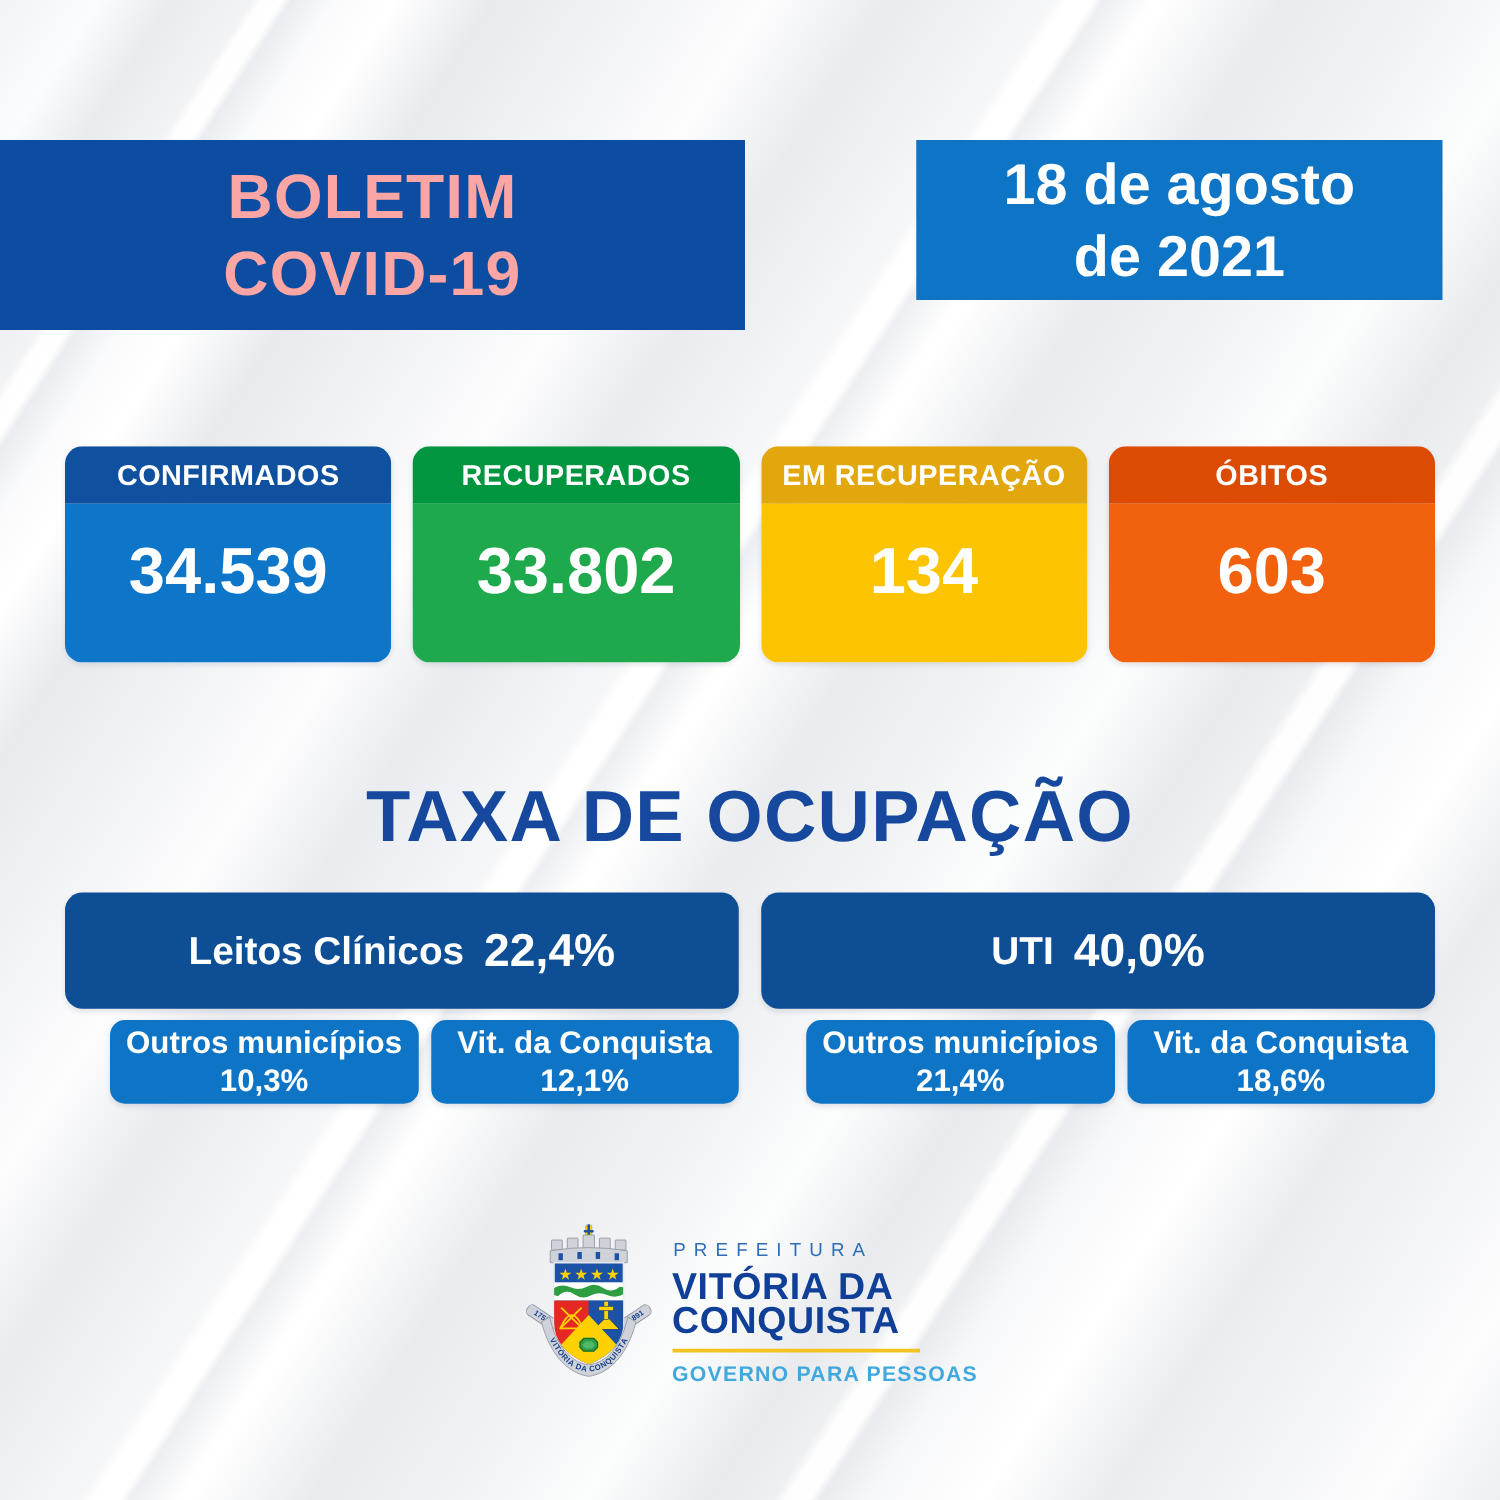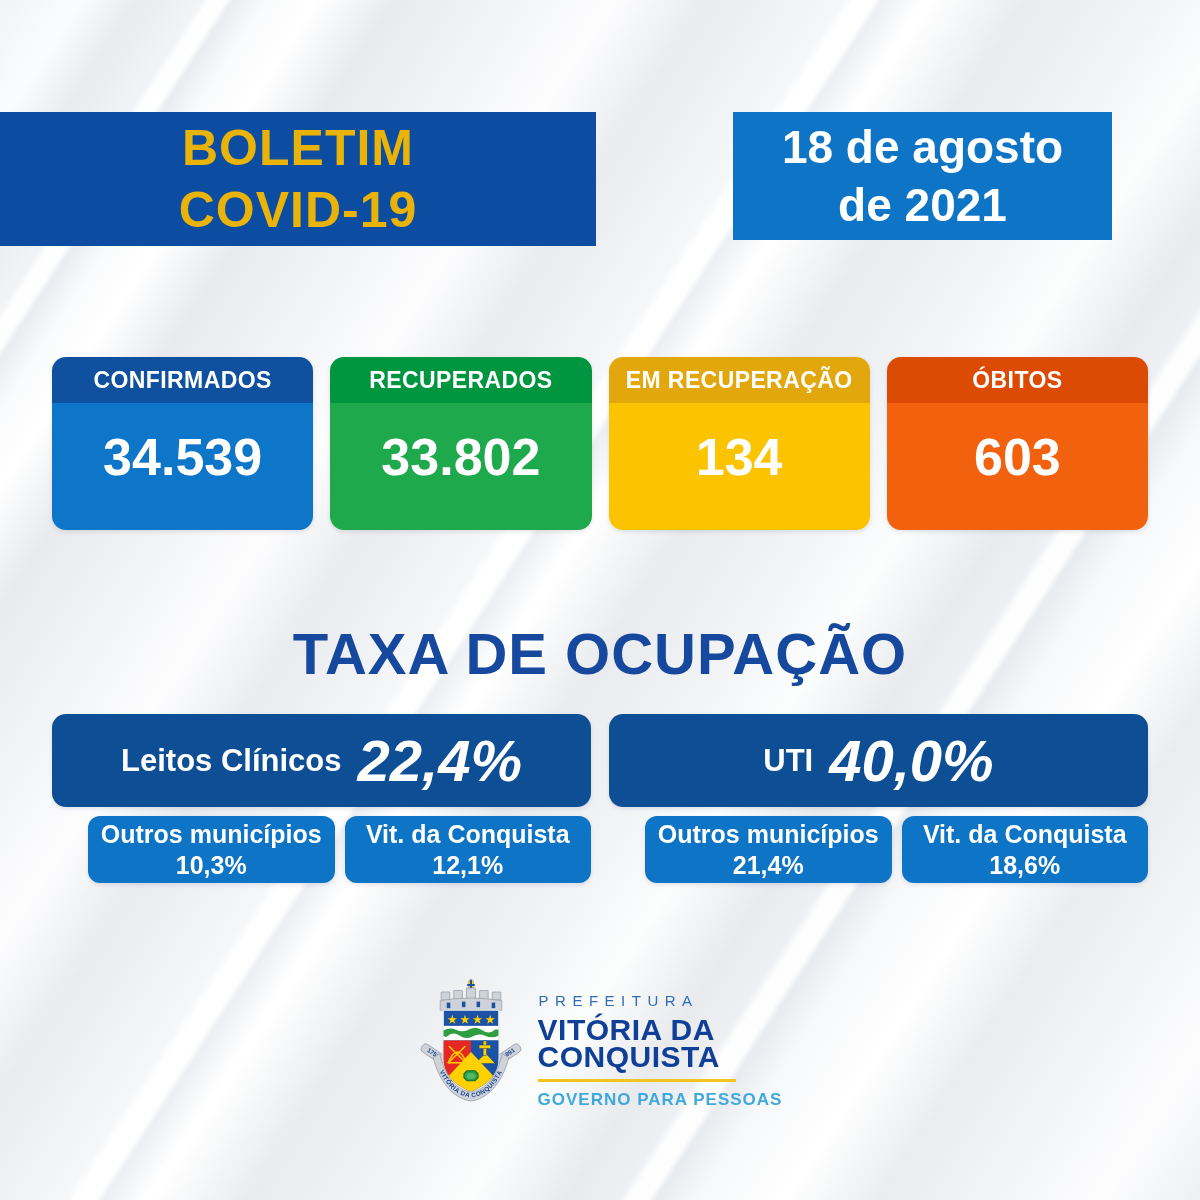--- a/index.html
+++ b/index.html
@@ -15,47 +15,47 @@
       linear-gradient(123deg,
         #f2f3f5 0%, #fbfcfd 4%, #e9ebee 7%,
         #f7f8fa 12%, #ffffff 16%, #e8eaee 20%,
         #f3f4f6 26%, #fdfdfe 31%, #e9ebef 36%,
         #f5f6f8 42%, #ffffff 47%, #e9ebee 52%,
         #f2f3f5 58%, #fcfdfd 63%, #e8eaed 68%,
         #f6f7f9 74%, #ffffff 79%, #eaecef 84%,
         #f4f5f7 90%, #fdfdfe 95%, #edeff2 100%);
   }
   .title-box{
-    position:absolute;left:0;top:112px;width:596px;height:134px;background:#0d4da1;
-    color:#eab308;display:flex;flex-direction:column;align-items:center;justify-content:center;
+    position:absolute;left:0;top:112px;width:596px;height:152px;background:#0d4da1;
+    color:#fca5a5;display:flex;flex-direction:column;align-items:center;justify-content:center;
     font-weight:bold;font-size:50px;line-height:62px;letter-spacing:1px;
   }
   .date-box{
-    position:absolute;left:733px;top:112px;width:379px;height:128px;background:#0e74c5;
+    position:absolute;left:733px;top:112px;width:421px;height:128px;background:#0e74c5;
     color:#fff;display:flex;flex-direction:column;align-items:center;justify-content:center;
     font-weight:bold;font-size:46px;line-height:58px;
   }
   .stats{position:absolute;left:52px;top:357px;width:1096px;display:flex;gap:17px;}
   .card{flex:1;height:173px;border-radius:14px;overflow:hidden;color:#fff;display:flex;flex-direction:column;box-shadow:0 2px 4px rgba(40,60,90,.12);}
   .card-header{height:46px;flex:none;display:flex;align-items:center;justify-content:center;font-size:23px;font-weight:bold;letter-spacing:.4px;white-space:nowrap;}
   .card-body{flex:1;display:flex;align-items:center;justify-content:center;font-size:52px;font-weight:bold;padding-bottom:20px;}
   .card-confirmados .card-header{background:#0f519e;} .card-confirmados .card-body{background:#0e76c9;}
   .card-recuperados .card-header{background:#00953f;} .card-recuperados .card-body{background:#1fa94d;}
   .card-emrec .card-header{background:#e2a70c;}       .card-emrec .card-body{background:#fcc400;}
   .card-obitos .card-header{background:#dc4b04;}      .card-obitos .card-body{background:#f2620e;}
   .occupancy-title{
     position:absolute;left:0;top:620px;width:100%;text-align:center;margin:0;
     font-size:58px;font-weight:bold;color:#16499e;letter-spacing:1px;
   }
   .occupancy{position:absolute;left:52px;top:714px;width:1096px;display:flex;gap:18px;}
   .group{flex:1;display:flex;flex-direction:column;gap:9px;}
   .group-main{height:93px;background:#0d4e95;border-radius:14px;color:#fff;display:flex;align-items:flex-start;justify-content:center;gap:16px;box-shadow:0 2px 4px rgba(40,60,90,.12);}
   .group-main-inner{display:flex;align-items:baseline;gap:16px;height:100%;align-items:center;}
   .group-name{font-size:31px;font-weight:bold;}
-  .group-rate{font-size:58px;font-weight:bold;font-style:italic;}
+  .group-rate{font-size:37px;font-weight:bold;}
   .group-subs{display:flex;gap:10px;padding-left:36px;}
   .sub{flex:1;height:67px;background:#0e74c5;border-radius:12px;color:#fff;display:flex;flex-direction:column;align-items:center;justify-content:center;line-height:31px;font-weight:bold;font-size:25px;box-shadow:0 2px 4px rgba(40,60,90,.12);}
   .footer{position:absolute;left:0;top:968px;width:100%;display:flex;justify-content:center;align-items:flex-start;gap:14px;}
   .crest{width:106px;height:150px;}
   .brand{padding-top:24px;}
   .brand-pre{font-size:15px;letter-spacing:6.5px;color:#2e6eb6;margin:0 0 7px 1px;font-weight:400;}
   .brand-name{font-size:30px;font-weight:bold;color:#0f3f97;line-height:27px;margin:0;letter-spacing:.5px;}
   .brand-rule{height:3px;background:#f3c420;margin:9px 0 8px;width:198px;border:0;}
   .brand-slogan{font-size:17px;font-weight:bold;color:#3fa9dd;letter-spacing:1px;margin:0;}
 </style>

